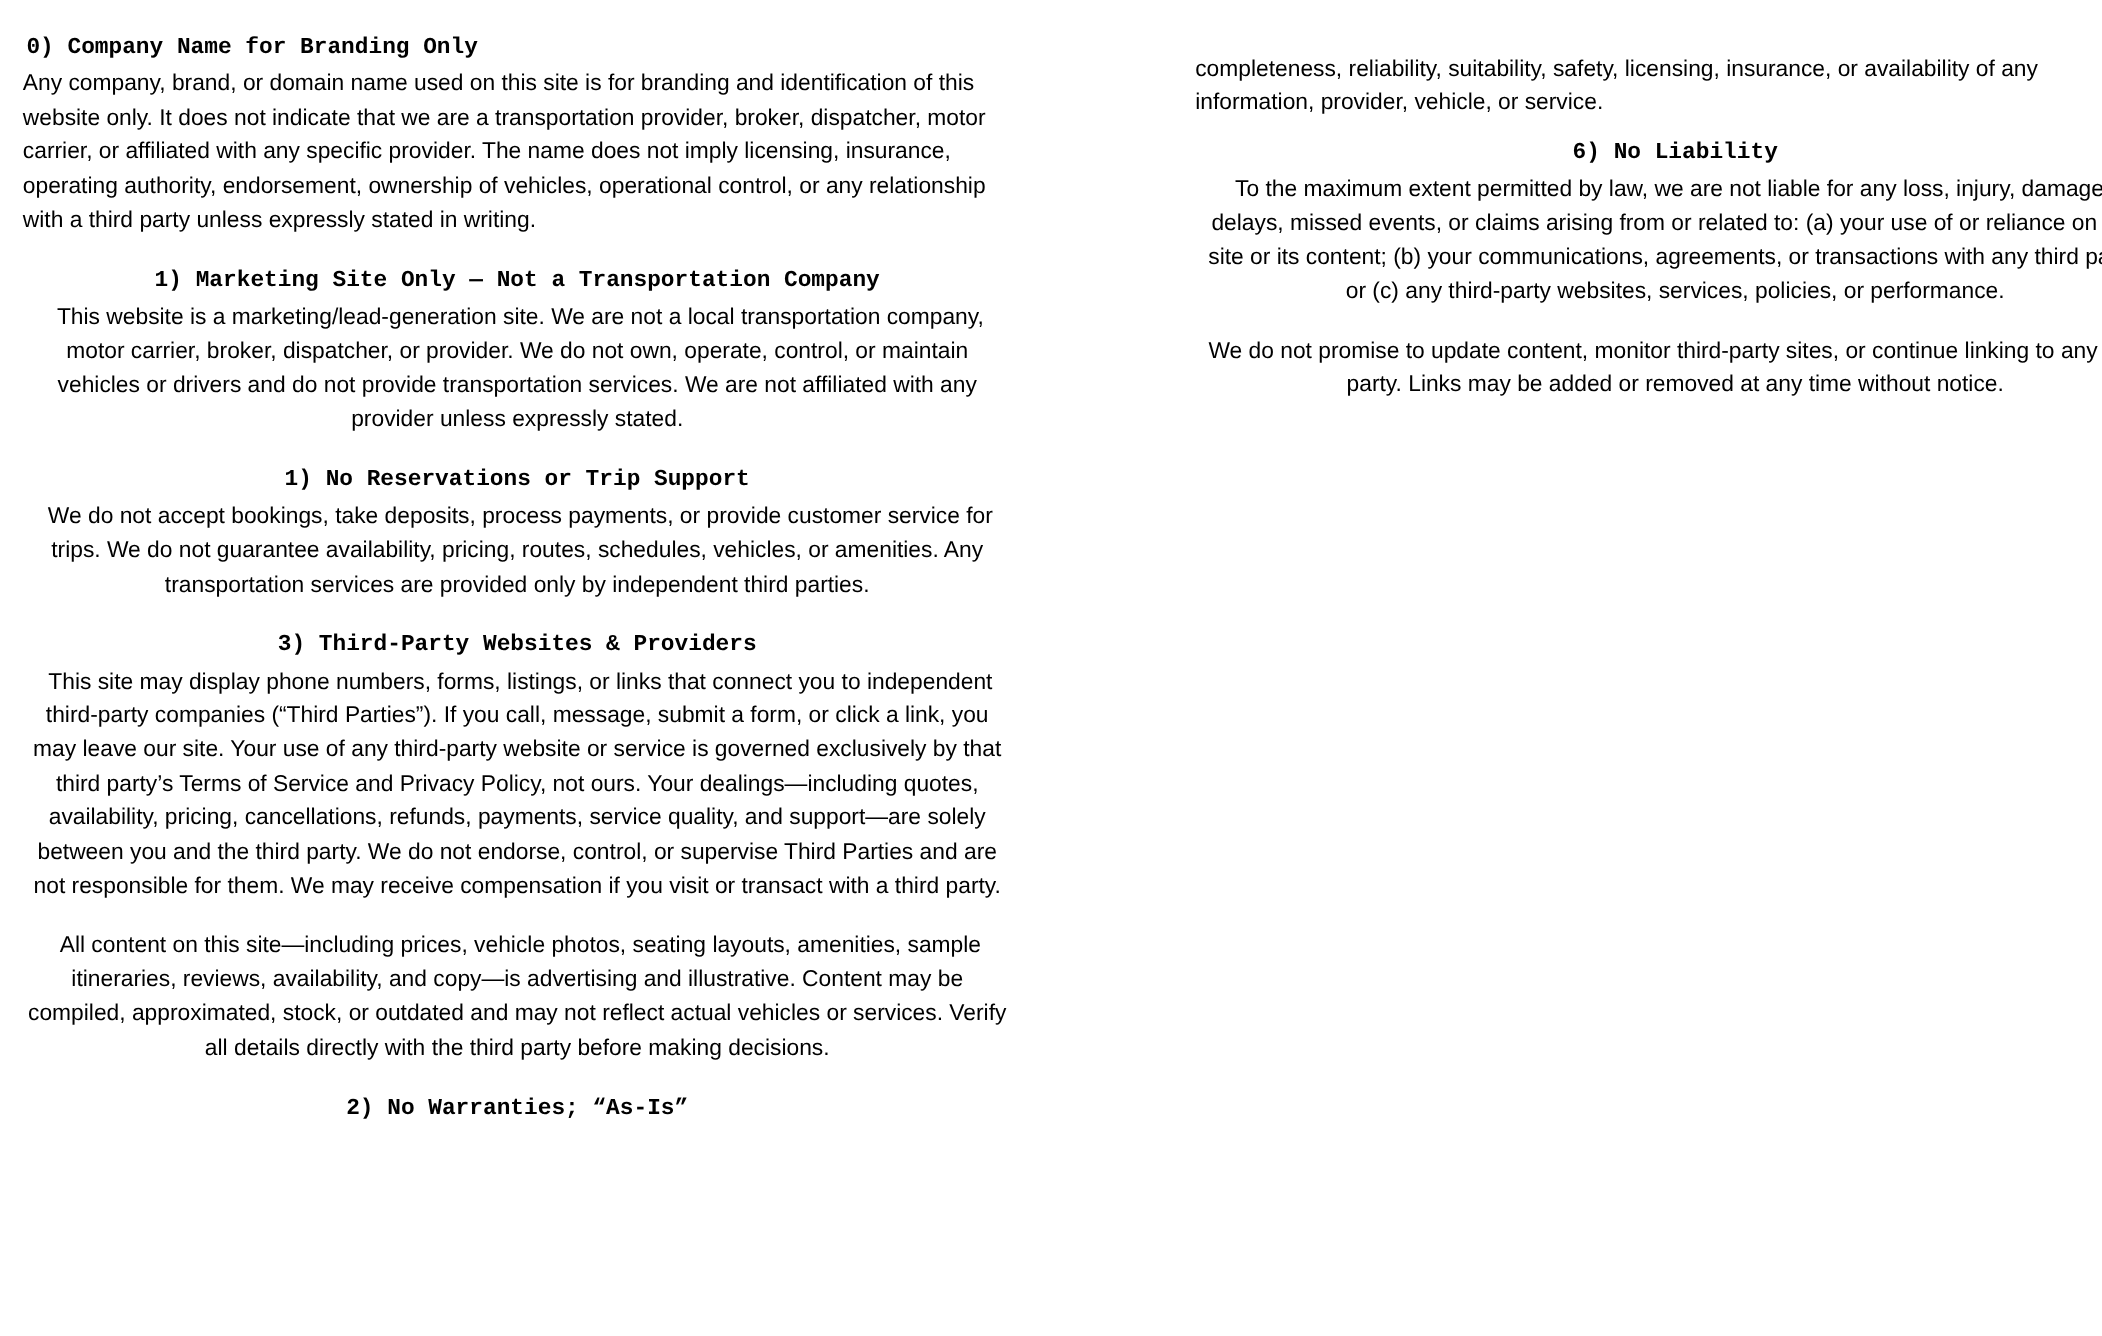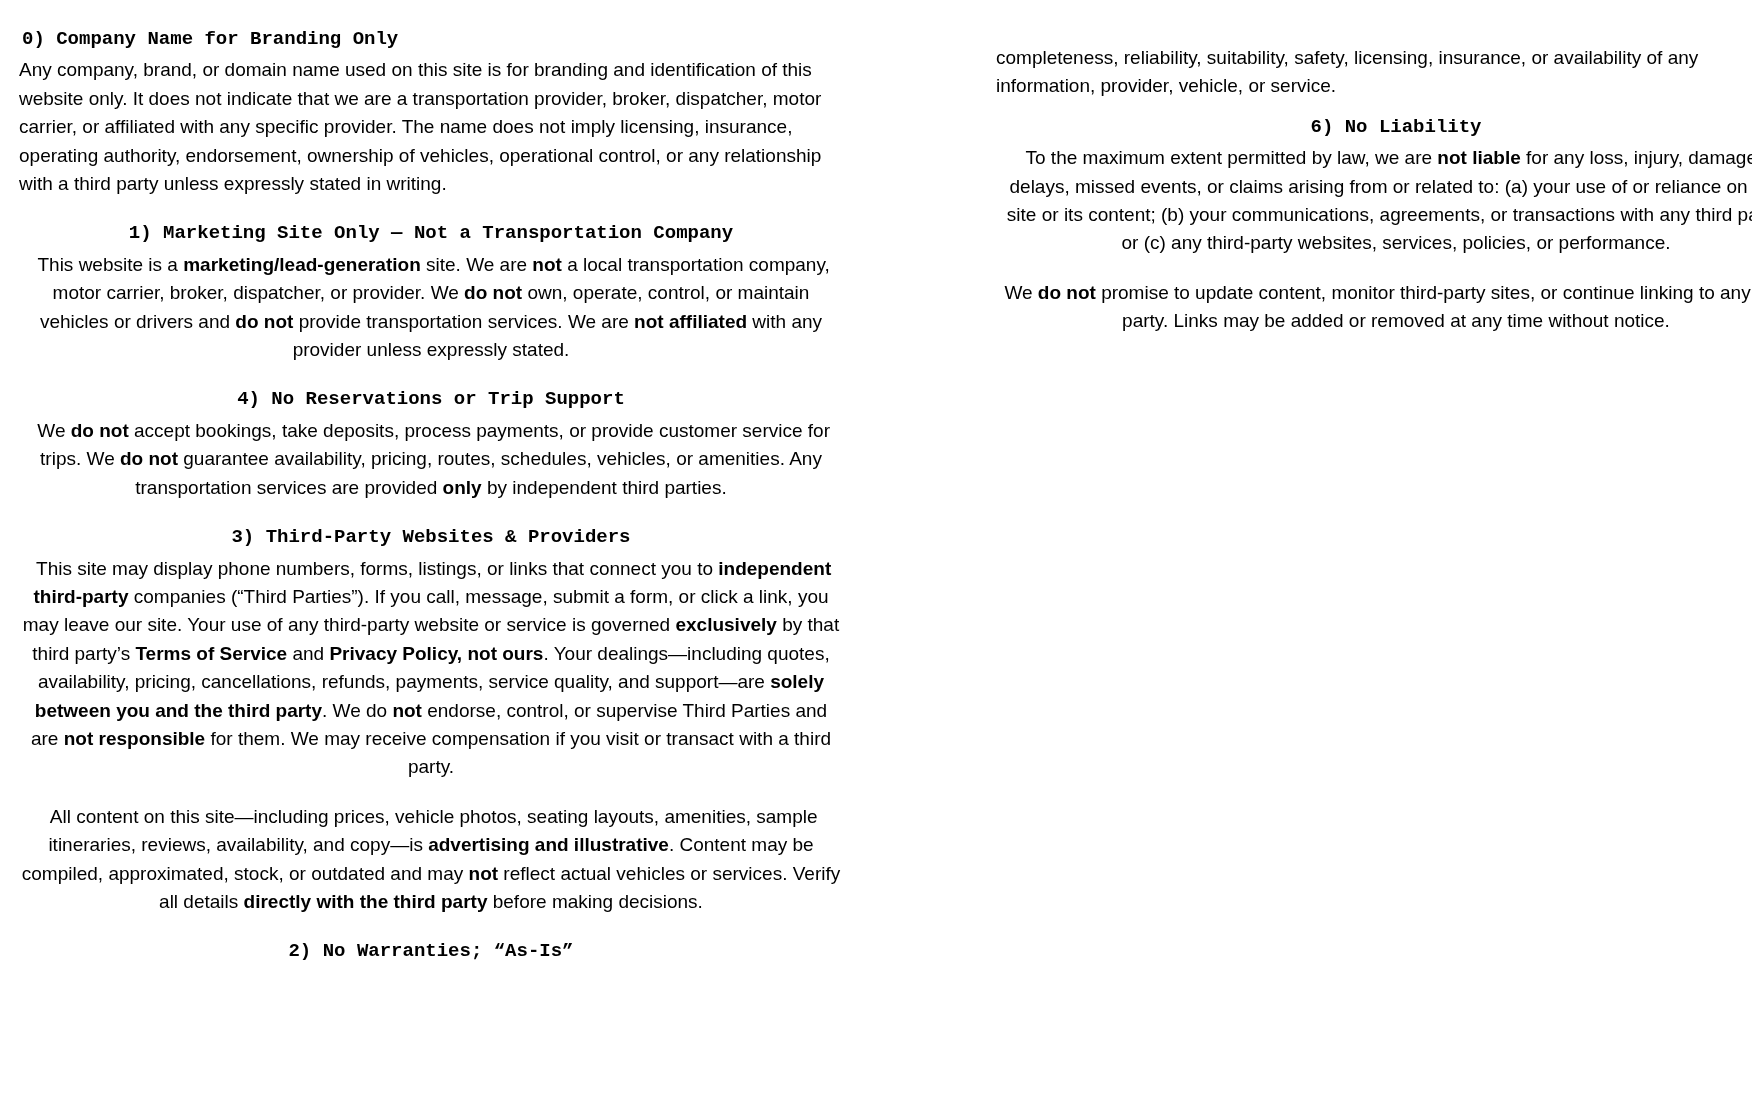--- a/index.html
+++ b/index.html
@@ -27,37 +27,37 @@
     margin: 3px;
     font-size: inherit;
     line-height: inherit;
     font-weight: 700;
     font-family: Liberation Mono, monospace;
   }
   .doc-section p {
     margin: 0;
     white-space: pre-wrap;
   }
-  .doc-section b { font-weight: 700; }
+  .doc-section b { font-weight: 400; }
 </style>
 </head>
 <body style="background: rgb(255, 255, 255); color: rgb(0, 0, 0);">
 
 <div class="page">
   <div class="doc-col doc-col-left">
       <section class="doc-section">
         <h2>0) Company Name for Branding Only</h2>
         <p><span>Any company, brand, or domain name used on this site is for branding and identification of this website only. It does not indicate that we are a transportation provider, broker, dispatcher, motor carrier, or affiliated with any specific provider. The name does not imply licensing, insurance, operating authority, endorsement, ownership of vehicles, operational control, or any relationship with a third party unless expressly stated in writing.</span></p>
       </section>
       <section class="doc-section">
         <h2>1) Marketing Site Only — Not a Transportation Company</h2>
         <p><span> This website is a </span><b>marketing/lead-generation</b><span> site. We are </span><b>not</b><span> a local transportation company, motor carrier, broker, dispatcher, or provider. We </span><b>do not</b><span> own, operate, control, or maintain vehicles or drivers and </span><b>do not</b><span> provide transportation services. We are </span><b>not affiliated</b><span> with any provider unless expressly stated.</span></p>
       </section>
       <section class="doc-section">
-        <h2>4) No Reservations or Trip Support</h2>
+        <h2>1) No Reservations or Trip Support</h2>
         <p><span> We </span><b>do not</b><span> accept bookings, take deposits, process payments, or provide customer service for trips. We </span><b>do not</b><span> guarantee availability, pricing, routes, schedules, vehicles, or amenities. Any transportation services are provided </span><b>only</b><span> by independent third parties.</span></p>
       </section>
       <section class="doc-section">
         <h2>3) Third-Party Websites &amp; Providers</h2>
         <p><span> This site may display phone numbers, forms, listings, or links that connect you to </span><b>independent third-party</b><span> companies (“Third Parties”). If you call, message, submit a form, or click a link, you may leave our site. Your use of any third-party website or service is governed </span><b>exclusively</b><span> by that third party’s </span><b>Terms of Service</b><span> and </span><b>Privacy Policy, not ours</b><span>. Your dealings—including quotes, availability, pricing, cancellations, refunds, payments, service quality, and support—are </span><b>solely between you and the third party</b><span>. We do </span><b>not</b><span> endorse, control, or supervise Third Parties and are </span><b>not responsible</b><span> for them. We may receive compensation if you visit or transact with a third party.</span></p>
       </section>
       <section class="doc-section">
         <p><span> All content on this site—including prices, vehicle photos, seating layouts, amenities, sample itineraries, reviews, availability, and copy—is </span><b>advertising and illustrative</b><span>. Content may be compiled, approximated, stock, or outdated and may </span><b>not</b><span> reflect actual vehicles or services. Verify all details </span><b>directly with the third party</b><span> before making decisions.</span></p>
       </section>
       <section class="doc-section">

